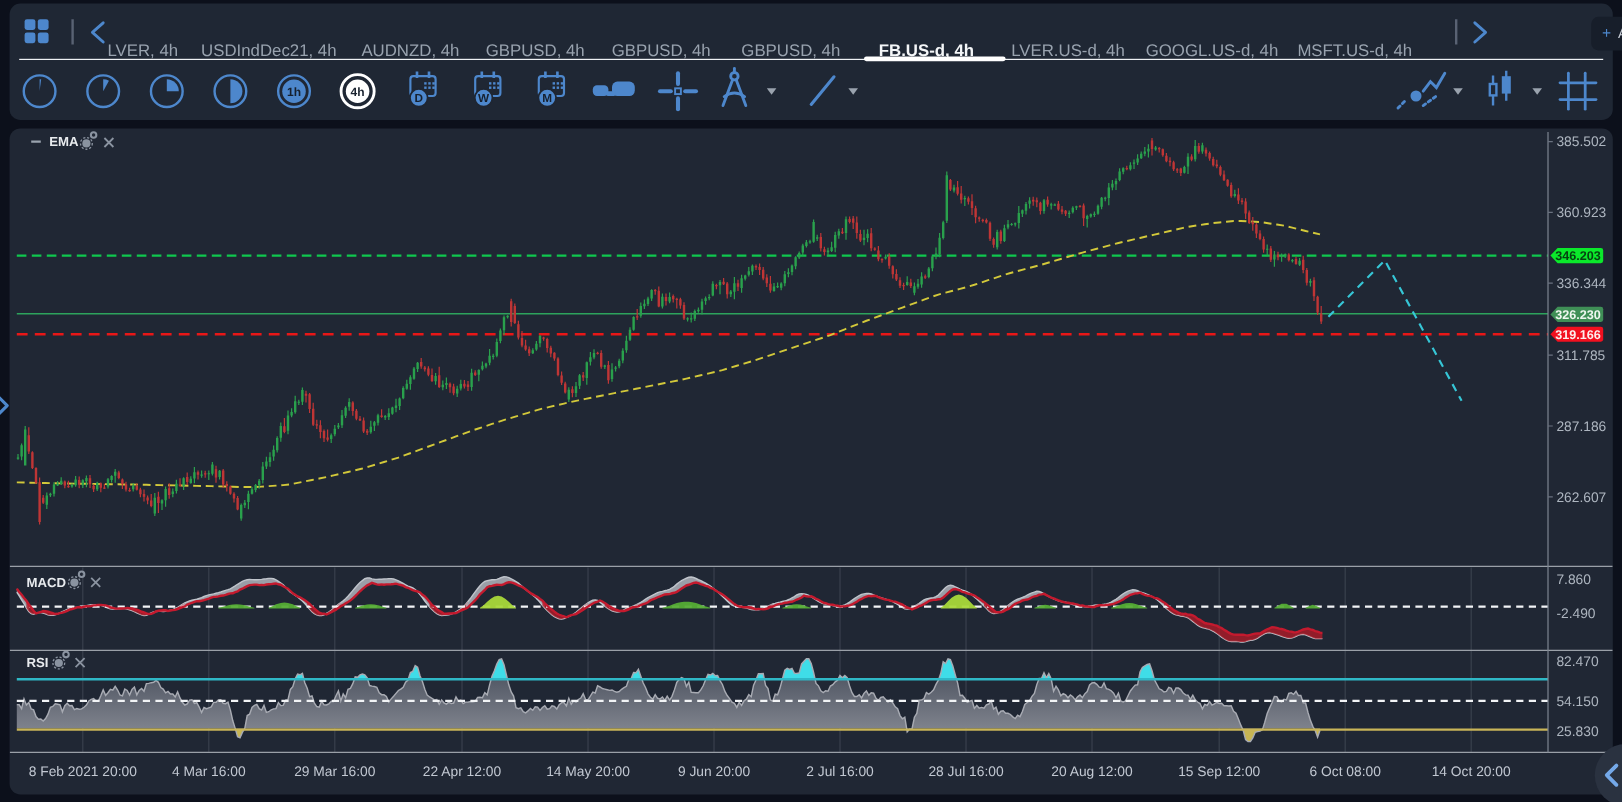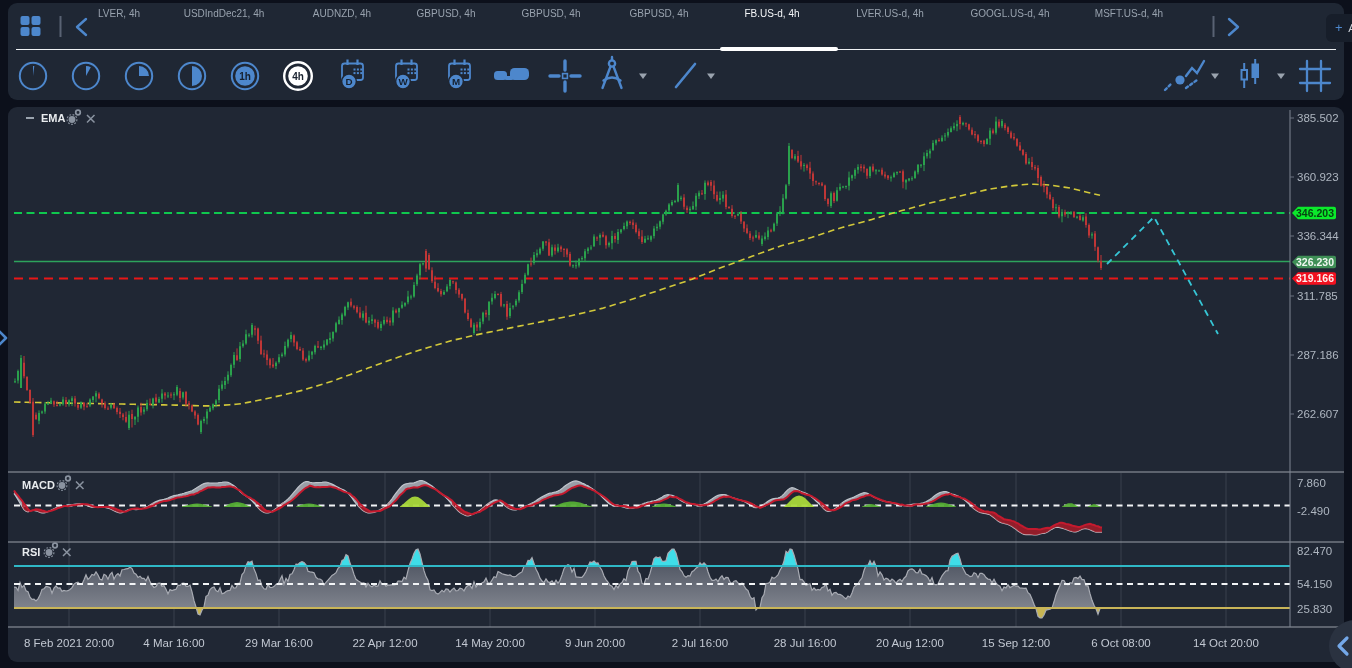--- a/index.html
+++ b/index.html
@@ -1,19 +1,19 @@
 <!DOCTYPE html>
 <html><head><meta charset="utf-8"><style>
 *{margin:0;padding:0;box-sizing:border-box}
 html,body{width:1352px;height:668px;background:#0c101b;overflow:hidden;
 font-family:"Liberation Sans",sans-serif}
 #topbar{position:absolute;left:8px;top:3px;width:1336px;height:97px;background:#1f2734;border-radius:9px}
 #chart{position:absolute;left:8px;top:107px;width:1336px;height:555px;background:#202734;border-radius:9px;overflow:hidden}
-.tab{position:absolute;top:5px;transform:translateX(-50%);font-size:10px;color:#98a2ae;white-space:nowrap}
-.tab.act{color:#f4f6f8;font-weight:normal}
+.tab{position:absolute;top:31px;transform:translateX(-50%);font-size:14px;color:#98a2ae;white-space:nowrap}
+.tab.act{color:#f4f6f8;font-weight:bold}
 #tabline{position:absolute;left:8px;top:45.6px;width:1320px;height:1.5px;background:#eef1f4}
 #tabline2{position:absolute;left:712px;top:44px;width:118px;height:4.2px;background:#ffffff;border-radius:2px}
 #addchart{position:absolute;left:1318px;top:11px;width:83px;height:28px;background:#171e2a;border-radius:6px;
 color:#c9ced6;font-size:11.5px;line-height:28px;text-align:center}
 #addchart span{color:#4d87cc;font-size:13px}
 .tx{font-size:11.5px;fill:#c2c8d2}
 .ax{font-size:11.5px;fill:#aeb6c0}
 .tag{font-size:10.5px;font-weight:bold}
 .pl{font-size:11px;font-weight:bold;fill:#e8ebee}
 </style></head><body>

